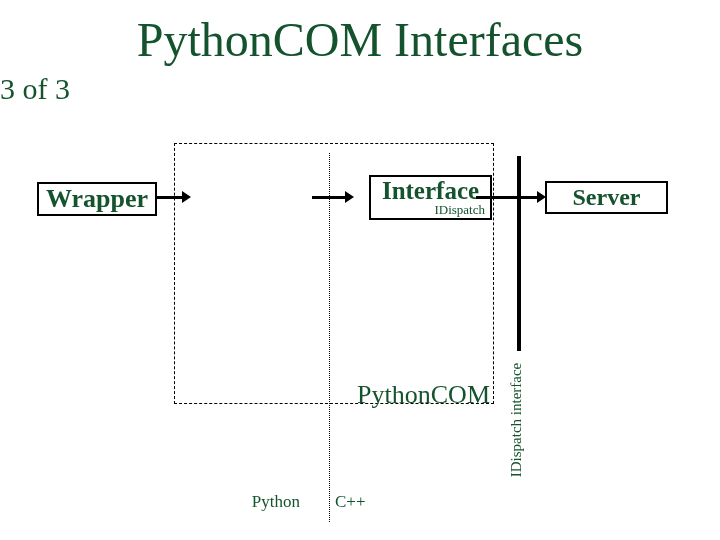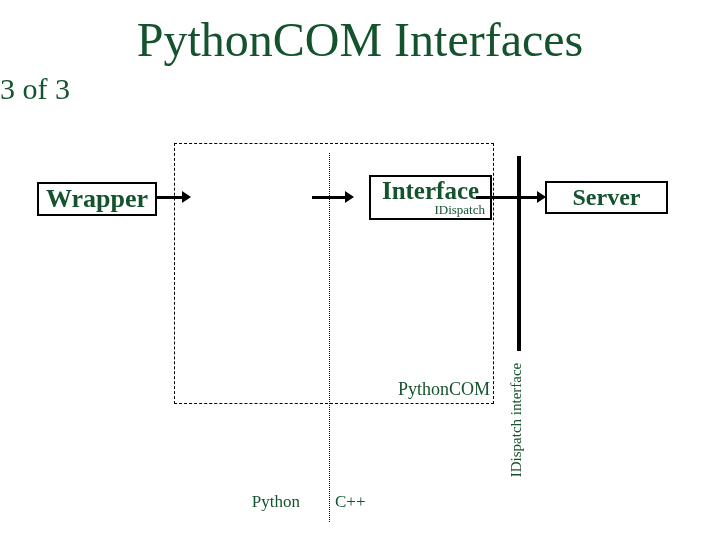--- a/index.html
+++ b/index.html
@@ -46,21 +46,21 @@
   .arrow .head  { width:0; height:0; border-top:6px solid transparent;
                   border-bottom:6px solid transparent; border-left:9px solid #000; }
   .arrow-1 { left:157px; top:191px; width:34px; }
   .arrow-2 { left:312px; top:191px; width:42px; }
   .arrow-3 { left:476px; top:191px; width:70px; }
   .vlabel {
     position:absolute; left:516px; top:420px;
     transform:translate(-50%,-50%) rotate(-90deg);
     font-size:15px; white-space:nowrap; z-index:2;
   }
-  .pcom-label   { position:absolute; right:230px; top:379px; font-size:18px; line-height:1.2; z-index:2; }
+  .pcom-label   { position:absolute; right:230px; top:379px; font-size:26px; line-height:1.2; z-index:2; }
   .python-label { position:absolute; right:420px; top:492px; font-size:17px; line-height:1.2; z-index:2; }
   .cpp-label    { position:absolute; left:335px;  top:492px; font-size:17px; line-height:1.2; z-index:2; }
 </style>
 </head>
 <body>
 
 <div class="slide">
 
   <div class="title">PythonCOM Interfaces</div>
   <div class="subtitle">3 of 3</div>

